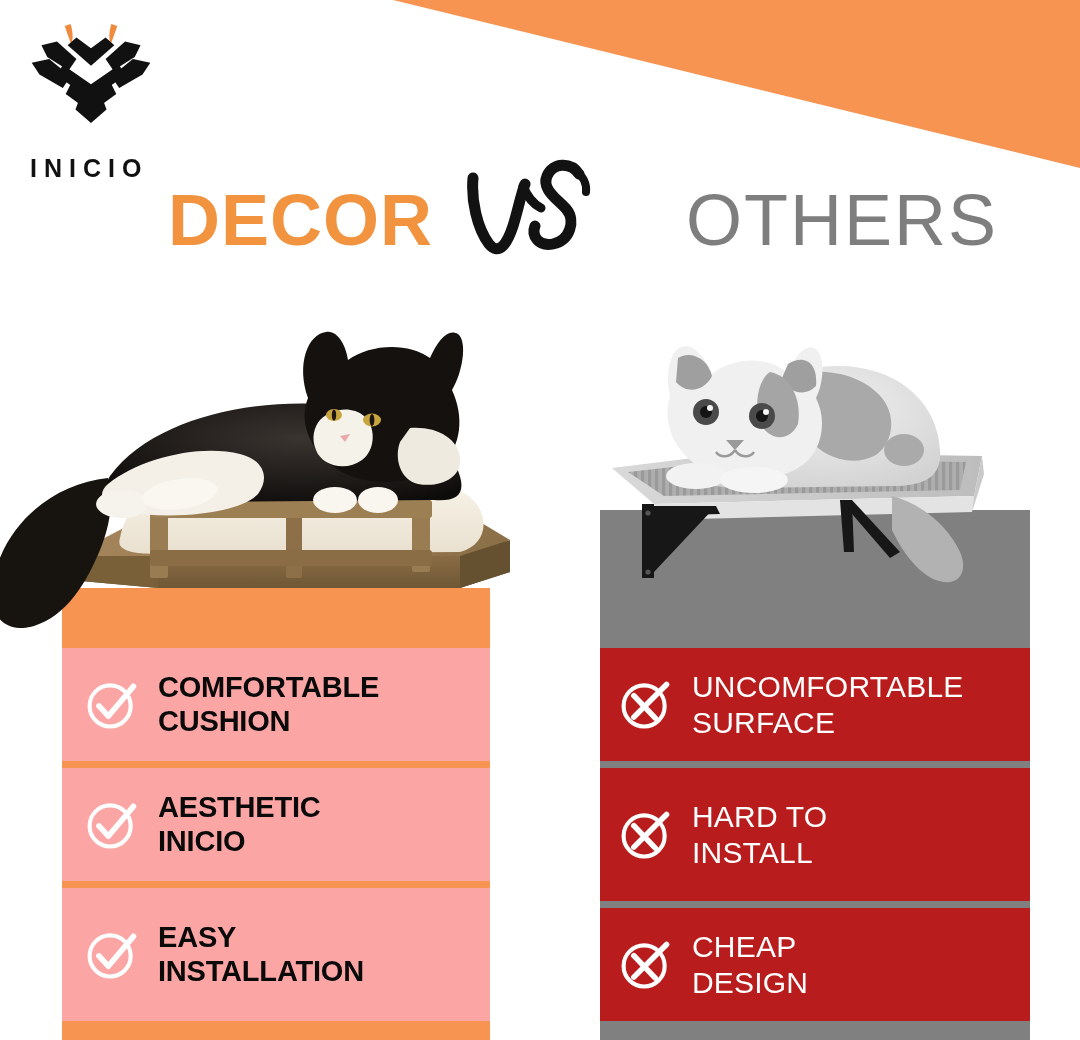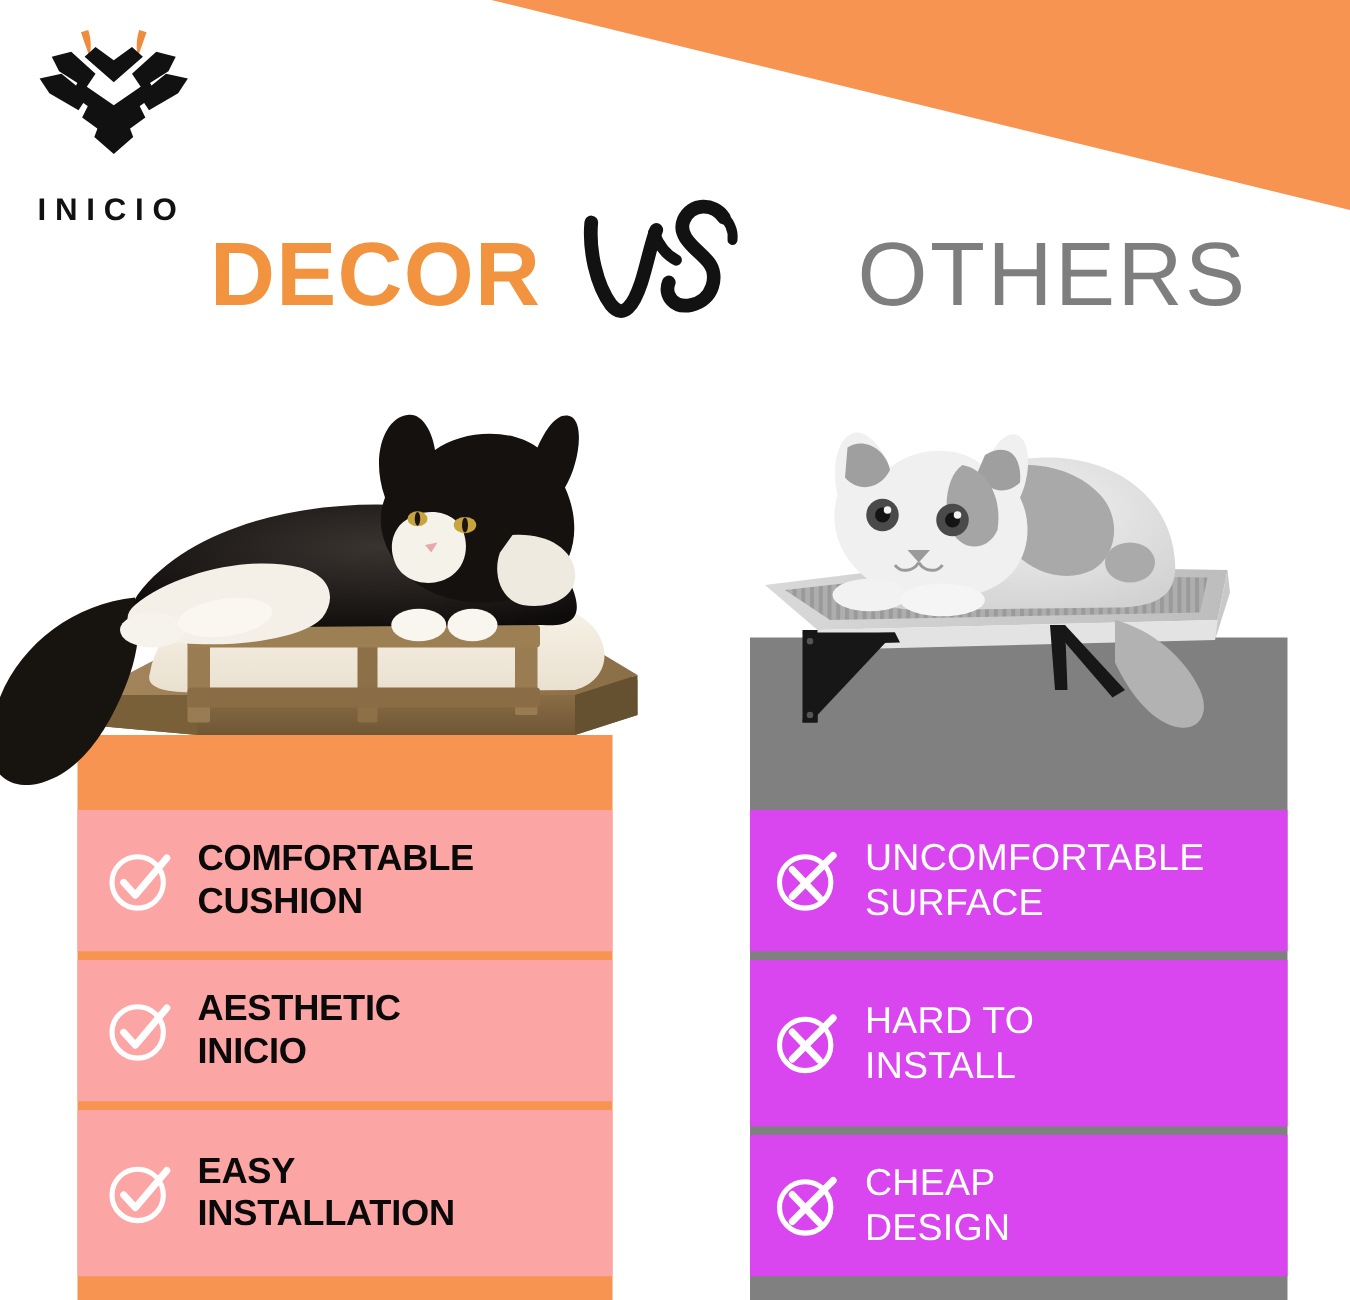--- a/index.html
+++ b/index.html
@@ -60,21 +60,21 @@
   
   .bars-left{position:absolute;left:62px;top:648px;width:428px;z-index:3;}
   .bars-right{position:absolute;left:600px;top:648px;width:430px;z-index:3;}
 
   .bar{
     display:flex;align-items:center;
     box-sizing:border-box;
     margin-bottom:7px;
   }
   .bar-left{background:#fca5a5;height:113px;padding-left:22px;}
-  .bar-right{background:#d946ef;height:113px;padding-left:18px;}
+  .bar-right{background:#b91c1c;height:113px;padding-left:18px;}
   .bar-tall{height:133px;}
 
   .bar .ico{flex:0 0 auto;width:58px;height:58px;margin-right:18px;}
   .bar-left .ico{width:56px;height:56px;}
   .bar-right .ico{width:56px;height:56px;}
 
   .bar-text{
     font-size:29px;line-height:1.17;
     white-space:pre-line;
   }

